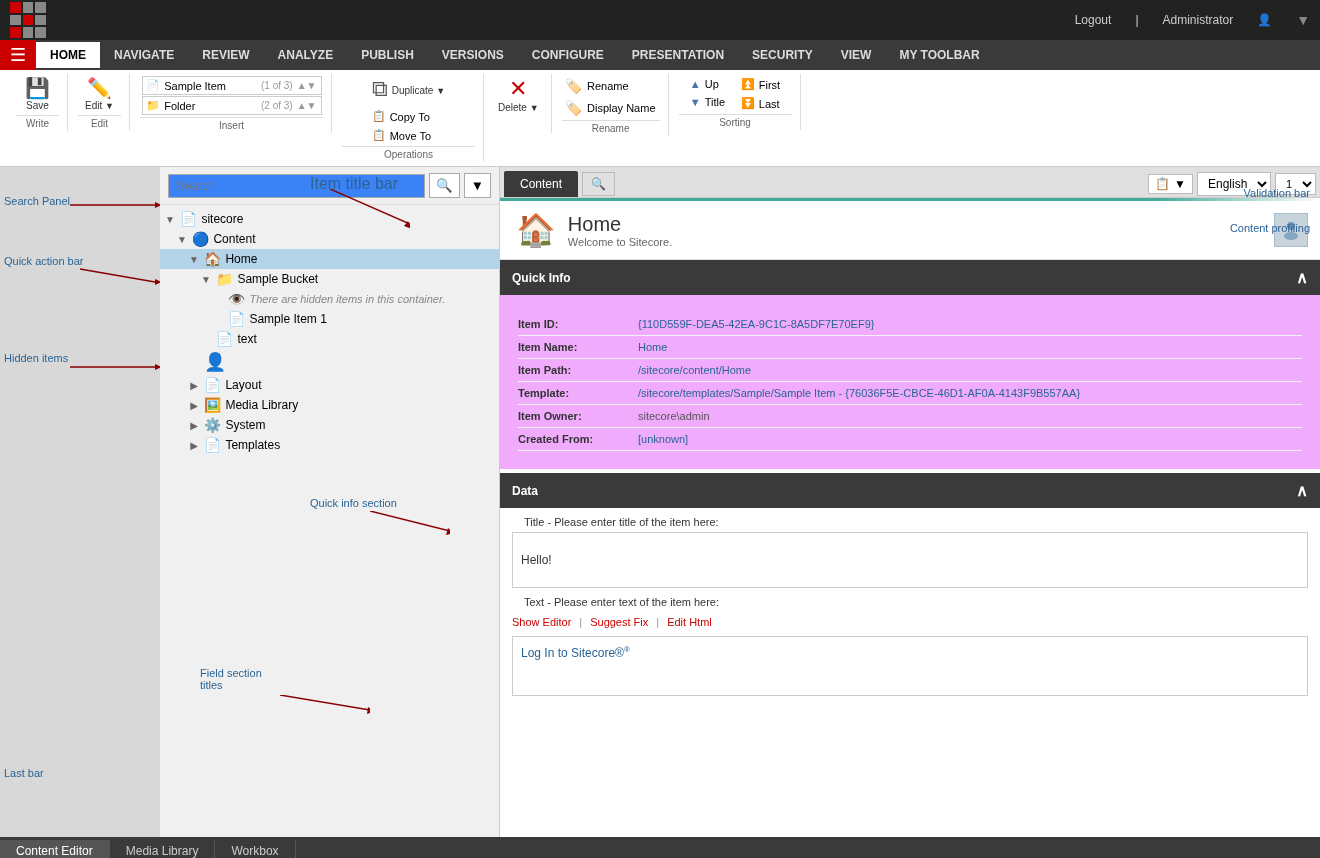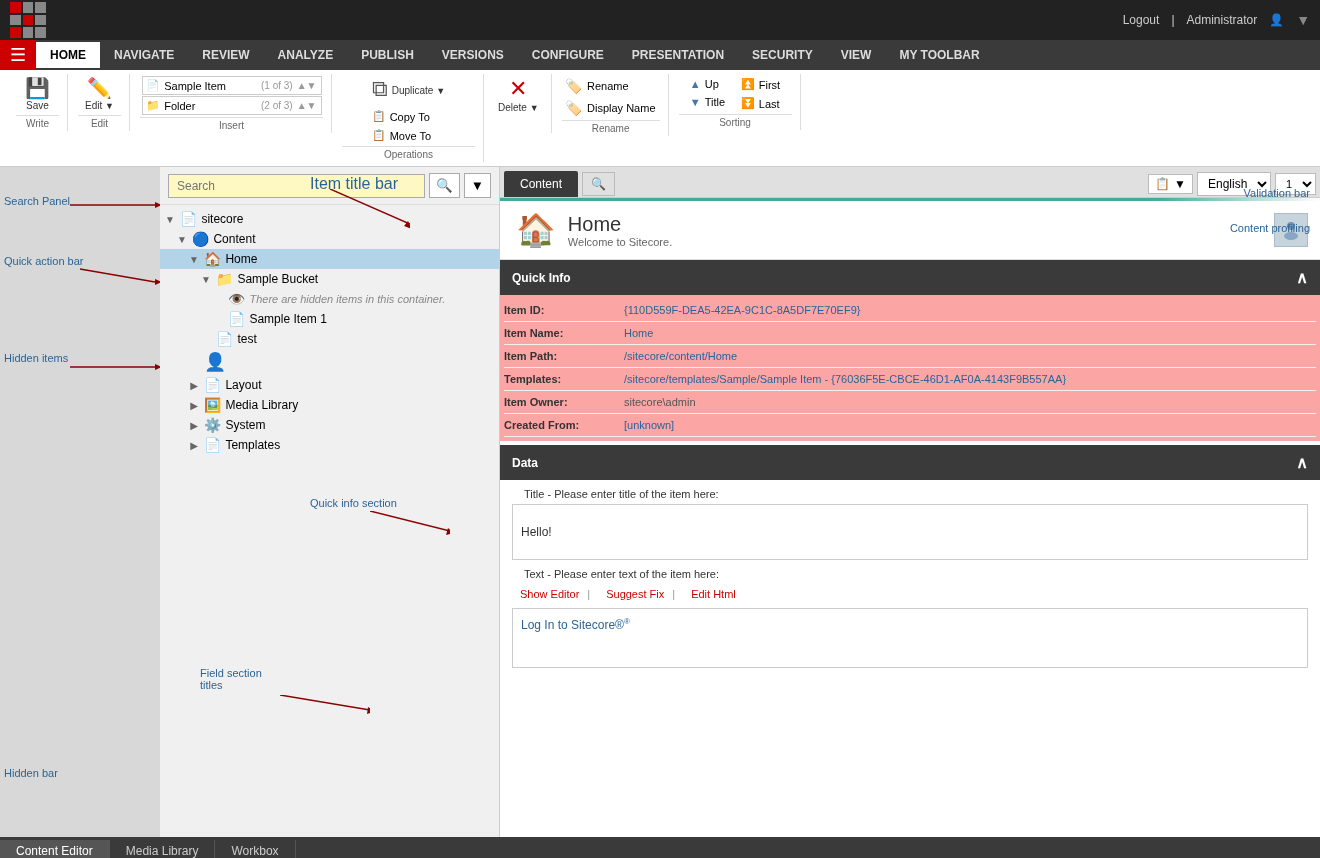--- a/index.html
+++ b/index.html
@@ -4,21 +4,21 @@
   <style>
     * { box-sizing: border-box; margin: 0; padding: 0; }
     body { font-family: Arial, sans-serif; font-size: 12px; background: #ccc; overflow: hidden; width: 1320px; height: 858px; }
 
     
     .top-bar { background: #222; height: 40px; display: flex; align-items: center; justify-content: space-between; padding: 0 10px; }
     .top-bar-logo { width: 36px; height: 36px; display: grid; grid-template-columns: 1fr 1fr 1fr; gap: 2px; }
     .logo-cell { background: #c00; }
     .logo-cell:nth-child(3n) { background: #888; }
     .logo-cell:nth-child(2) { background: #888; }
-    .top-bar-right { color: #ccc; font-size: 12px; display: flex; align-items: center; gap: 12px; }
+    .top-bar-right { color: #ccc; font-size: 12px; display: flex; align-items: center; gap: 24px; }
     .top-bar-right a { color: #ccc; text-decoration: none; }
 
     
     .ribbon { background: #fff; border-bottom: 1px solid #ccc; }
     .ribbon-tabs { background: #3a3a3a; display: flex; align-items: center; }
     .ribbon-tab-menu { background: #c00; width: 36px; height: 30px; display: flex; align-items: center; justify-content: center; cursor: pointer; }
     .ribbon-tab-menu span { color: #fff; font-size: 18px; line-height: 1; }
     .ribbon-tab { padding: 6px 14px; color: #ddd; font-size: 12px; font-weight: bold; cursor: pointer; border: none; background: transparent; }
     .ribbon-tab.active { background: #fff; color: #000; }
 
@@ -40,21 +40,21 @@
 
     .rename-group { display: flex; flex-direction: column; gap: 2px; }
     .sorting-items { display: flex; gap: 8px; }
     .sorting-col { display: flex; flex-direction: column; gap: 2px; }
 
     
     .left-panel { width: 500px; background: #f0f0f0; border-right: 1px solid #ccc; display: flex; flex-direction: column; position: relative; }
 
     
     .search-bar { padding: 6px 8px; background: #f0f0f0; border-bottom: 1px solid #ddd; display: flex; align-items: center; gap: 4px; }
-    .search-input { flex: 1; padding: 4px 8px; border: 1px solid #aaa; font-size: 12px; background: #fef9c3; }
+    .search-input { flex: 1; padding: 4px 8px; border: 1px solid #aaa; font-size: 12px; background: #3b82f6; }
     .search-icon-btn { padding: 4px 6px; border: 1px solid #aaa; background: #fff; cursor: pointer; }
     .search-dropdown { padding: 4px 6px; border: 1px solid #aaa; background: #fff; cursor: pointer; }
 
     
     .tree-area { flex: 1; overflow-y: auto; padding: 4px 0; }
     .tree-item { display: flex; align-items: center; gap: 4px; padding: 2px 4px; cursor: pointer; white-space: nowrap; }
     .tree-item.selected { background: #b3d3e8; }
     .tree-expand { width: 12px; text-align: center; font-size: 10px; color: #666; }
     .tree-icon { font-size: 14px; }
     .tree-label { font-size: 12px; }
@@ -78,32 +78,32 @@
 
     
     .item-header { display: flex; align-items: center; gap: 12px; padding: 10px 16px; border-bottom: 1px solid #ddd; }
     .item-header-icon { font-size: 32px; color: #4477bb; }
     .item-header-text h2 { font-size: 20px; font-weight: normal; color: #333; }
     .item-header-text p { font-size: 11px; color: #666; }
 
     
     .section-header { background: #3a3a3a; color: #fff; padding: 8px 12px; display: flex; align-items: center; justify-content: space-between; cursor: pointer; font-size: 12px; font-weight: bold; }
     .section-collapse { color: #fff; font-size: 16px; }
-    .section-content { padding: 4px; background: #fca5a5; }
+    .section-content { padding: 18px; background: #f0abfc; }
     .info-row { display: grid; grid-template-columns: 120px 1fr; padding: 5px 0; border-bottom: 1px solid #f0f0f0; }
     .info-label { font-weight: bold; font-size: 11px; color: #333; }
     .info-value { font-size: 11px; color: #555; }
     .info-value.blue { color: #2a6496; }
 
     
     .data-section { margin-top: 4px; }
     .field-label { font-size: 11px; color: #333; padding: 8px 24px 4px; }
     .field-input { margin: 0 12px; border: 1px solid #ccc; padding: 20px 8px; font-size: 12px; color: #333; background: #fff; width: calc(100% - 24px); }
     .field-actions { display: flex; gap: 8px; padding: 4px 12px; font-size: 11px; }
-    .field-action-link { color: #c00; cursor: pointer; text-decoration: none; margin-left: 8px; }
+    .field-action-link { color: #c00; cursor: pointer; text-decoration: none; }
     .field-sep { color: #999; }
     .field-richtext { margin: 4px 12px; border: 1px solid #ccc; min-height: 60px; padding: 8px; font-size: 12px; color: #2a6496; }
 
     
     .bottom-tabs { background: #3a3a3a; display: flex; align-items: center; height: 28px; }
     .bottom-tab { padding: 4px 16px; color: #ccc; font-size: 12px; cursor: pointer; border-right: 1px solid #555; }
     .bottom-tab.active { background: #555; color: #fff; }
 
     
     .content-area { flex: 1; overflow-y: auto; }
@@ -275,21 +275,21 @@
     <div style="position: absolute; top: 28px; left: 4px;">
       <span>Search Panel</span>
     </div>
     <div style="position: absolute; top: 88px; left: 4px;">
       <span>Quick action bar</span>
     </div>
     <div style="position: absolute; top: 185px; left: 4px;">
       <span>Hidden items</span>
     </div>
     <div style="position: absolute; top: 600px; left: 4px;">
-      <span>Hidden bar</span>
+      <span>Last bar</span>
     </div>
 
     <svg style="position:absolute; top:0; left:0; width:160px; height:670px; pointer-events:none;">
 
       <line x1="70" y1="38" x2="155" y2="38" stroke="#8b0000" stroke-width="1.5"></line>
       <polygon points="155,35 162,38 155,41" fill="#8b0000"></polygon>
 
       <line x1="80" y1="102" x2="155" y2="115" stroke="#8b0000" stroke-width="1.5"></line>
       <polygon points="155,112 162,115 155,118" fill="#8b0000"></polygon>
 
@@ -344,21 +344,21 @@
 
       <div class="tree-item indent-4">
         <span class="tree-expand"></span>
         <span class="tree-icon">📄</span>
         <span class="tree-label">Sample Item 1</span>
       </div>
 
       <div class="tree-item indent-3">
         <span class="tree-expand"></span>
         <span class="tree-icon">📄</span>
-        <span class="tree-label">test</span>
+        <span class="tree-label">text</span>
       </div>
 
       <div class="tree-item indent-2">
         <span class="tree-expand"></span>
         <span style="font-size:18px;">👤</span>
       </div>
 
       <div class="tree-item indent-2">
         <span class="tree-expand">▶</span>
         <span class="tree-icon">📄</span>
@@ -437,21 +437,21 @@
           </div>
           <div class="info-row">
             <span class="info-label">Item Name:</span>
             <span class="info-value blue">Home</span>
           </div>
           <div class="info-row">
             <span class="info-label">Item Path:</span>
             <span class="info-value blue">/sitecore/content/Home</span>
           </div>
           <div class="info-row">
-            <span class="info-label">Templates:</span>
+            <span class="info-label">Template:</span>
             <span class="info-value blue">/sitecore/templates/Sample/Sample Item - {76036F5E-CBCE-46D1-AF0A-4143F9B557AA}</span>
           </div>
           <div class="info-row">
             <span class="info-label">Item Owner:</span>
             <span class="info-value">sitecore\admin</span>
           </div>
           <div class="info-row">
             <span class="info-label">Created From:</span>
             <span class="info-value blue">[unknown]</span>
           </div>

